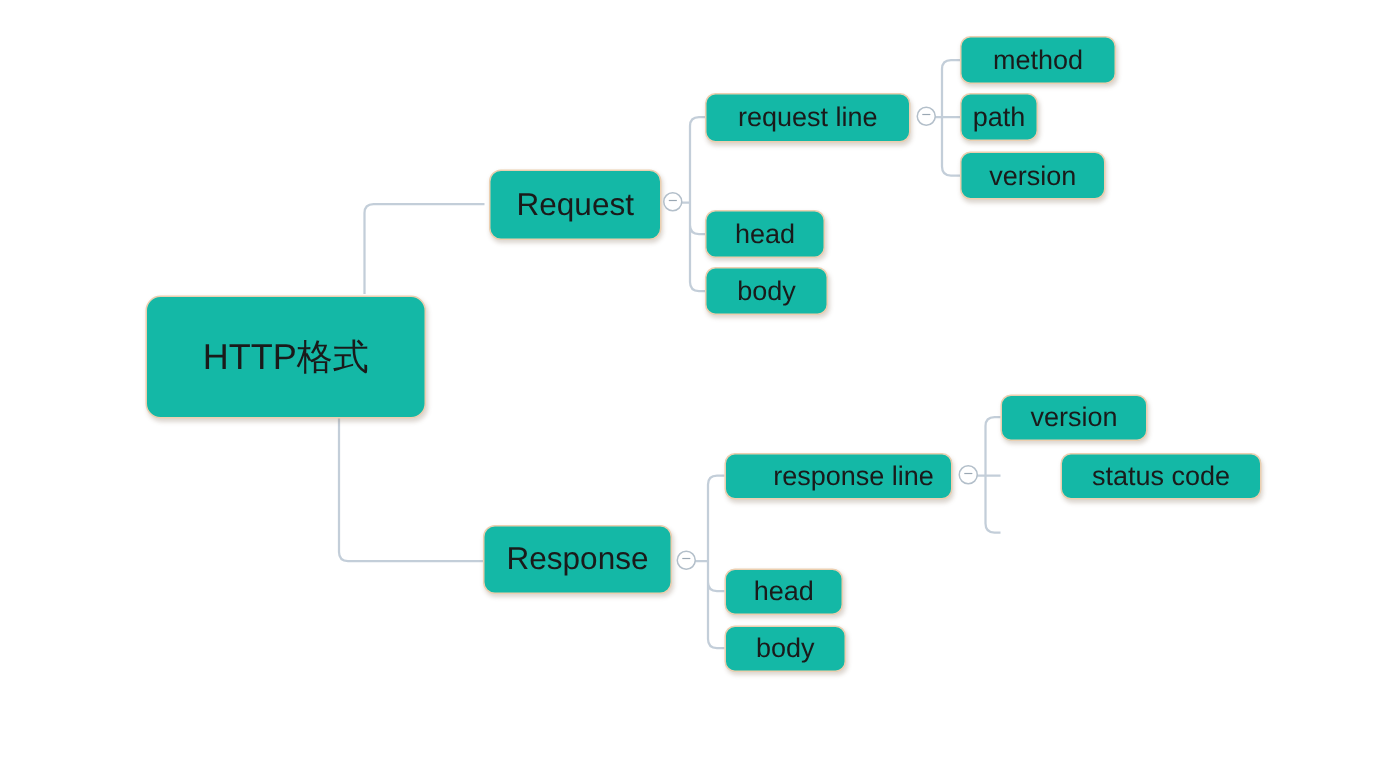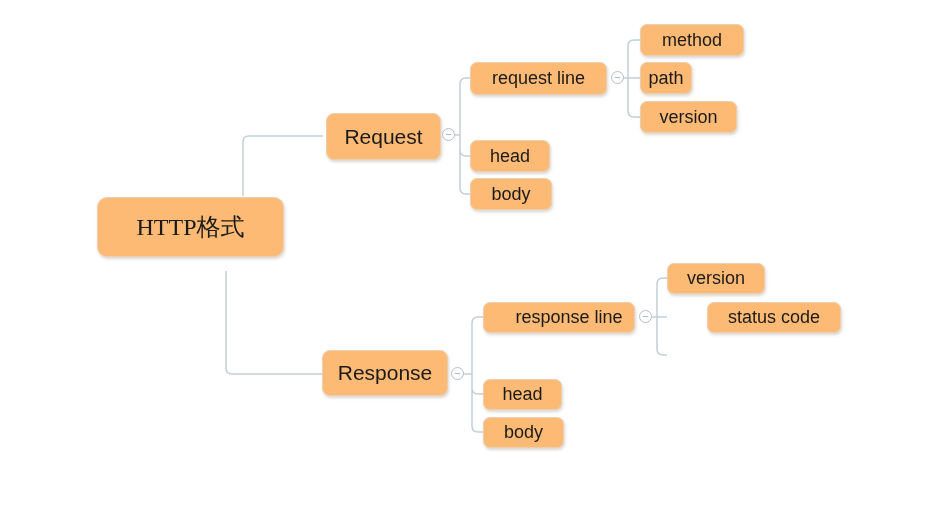--- a/index.html
+++ b/index.html
@@ -14,33 +14,33 @@
     width: 930px; height: 516px;
     background: #ffffff;
   }
   .edges {
     position: absolute; left: 0; top: 0;
     width: 930px; height: 516px;
   }
   .node {
     position: absolute;
     display: flex; align-items: center; justify-content: center;
-    background: #fdba74;
+    background: #14b8a6;
     border: 1px solid #eccfb0;
     color: #1a1a1a;
     box-shadow: 1px 2px 3px rgba(140, 120, 100, 0.30);
     box-sizing: border-box;
     white-space: nowrap;
     cursor: default;
   }
   .lvl0 { font-size: 24px; border-radius: 10px; }
   .lvl1 { font-size: 21px; border-radius: 8px; }
   .lvl2 { font-size: 18px; border-radius: 7px; }
 
-  .pos-root          { left:  97px; top: 197px; width: 187px; height: 60px; font-family: Liberation Serif, serif; }
+  .pos-root          { left:  97px; top: 197px; width: 187px; height: 82px; }
   .pos-request       { left: 326px; top: 113px; width: 115px; height: 47px; }
   .pos-response      { left: 322px; top: 350px; width: 126px; height: 46px; }
   .pos-request-line  { left: 470px; top:  62px; width: 137px; height: 33px; }
   .pos-req-head      { left: 470px; top: 140px; width:  80px; height: 32px; }
   .pos-req-body      { left: 470px; top: 178px; width:  82px; height: 32px; }
   .pos-method        { left: 640px; top:  24px; width: 104px; height: 32px; }
   .pos-path          { left: 640px; top:  62px; width:  52px; height: 32px; }
   .pos-req-version   { left: 640px; top: 101px; width:  97px; height: 32px; }
   .pos-response-line { left: 483px; top: 302px; width: 152px; height: 31px; padding-left: 20px; }
   .pos-resp-version  { left: 667px; top: 263px; width:  98px; height: 31px; }

